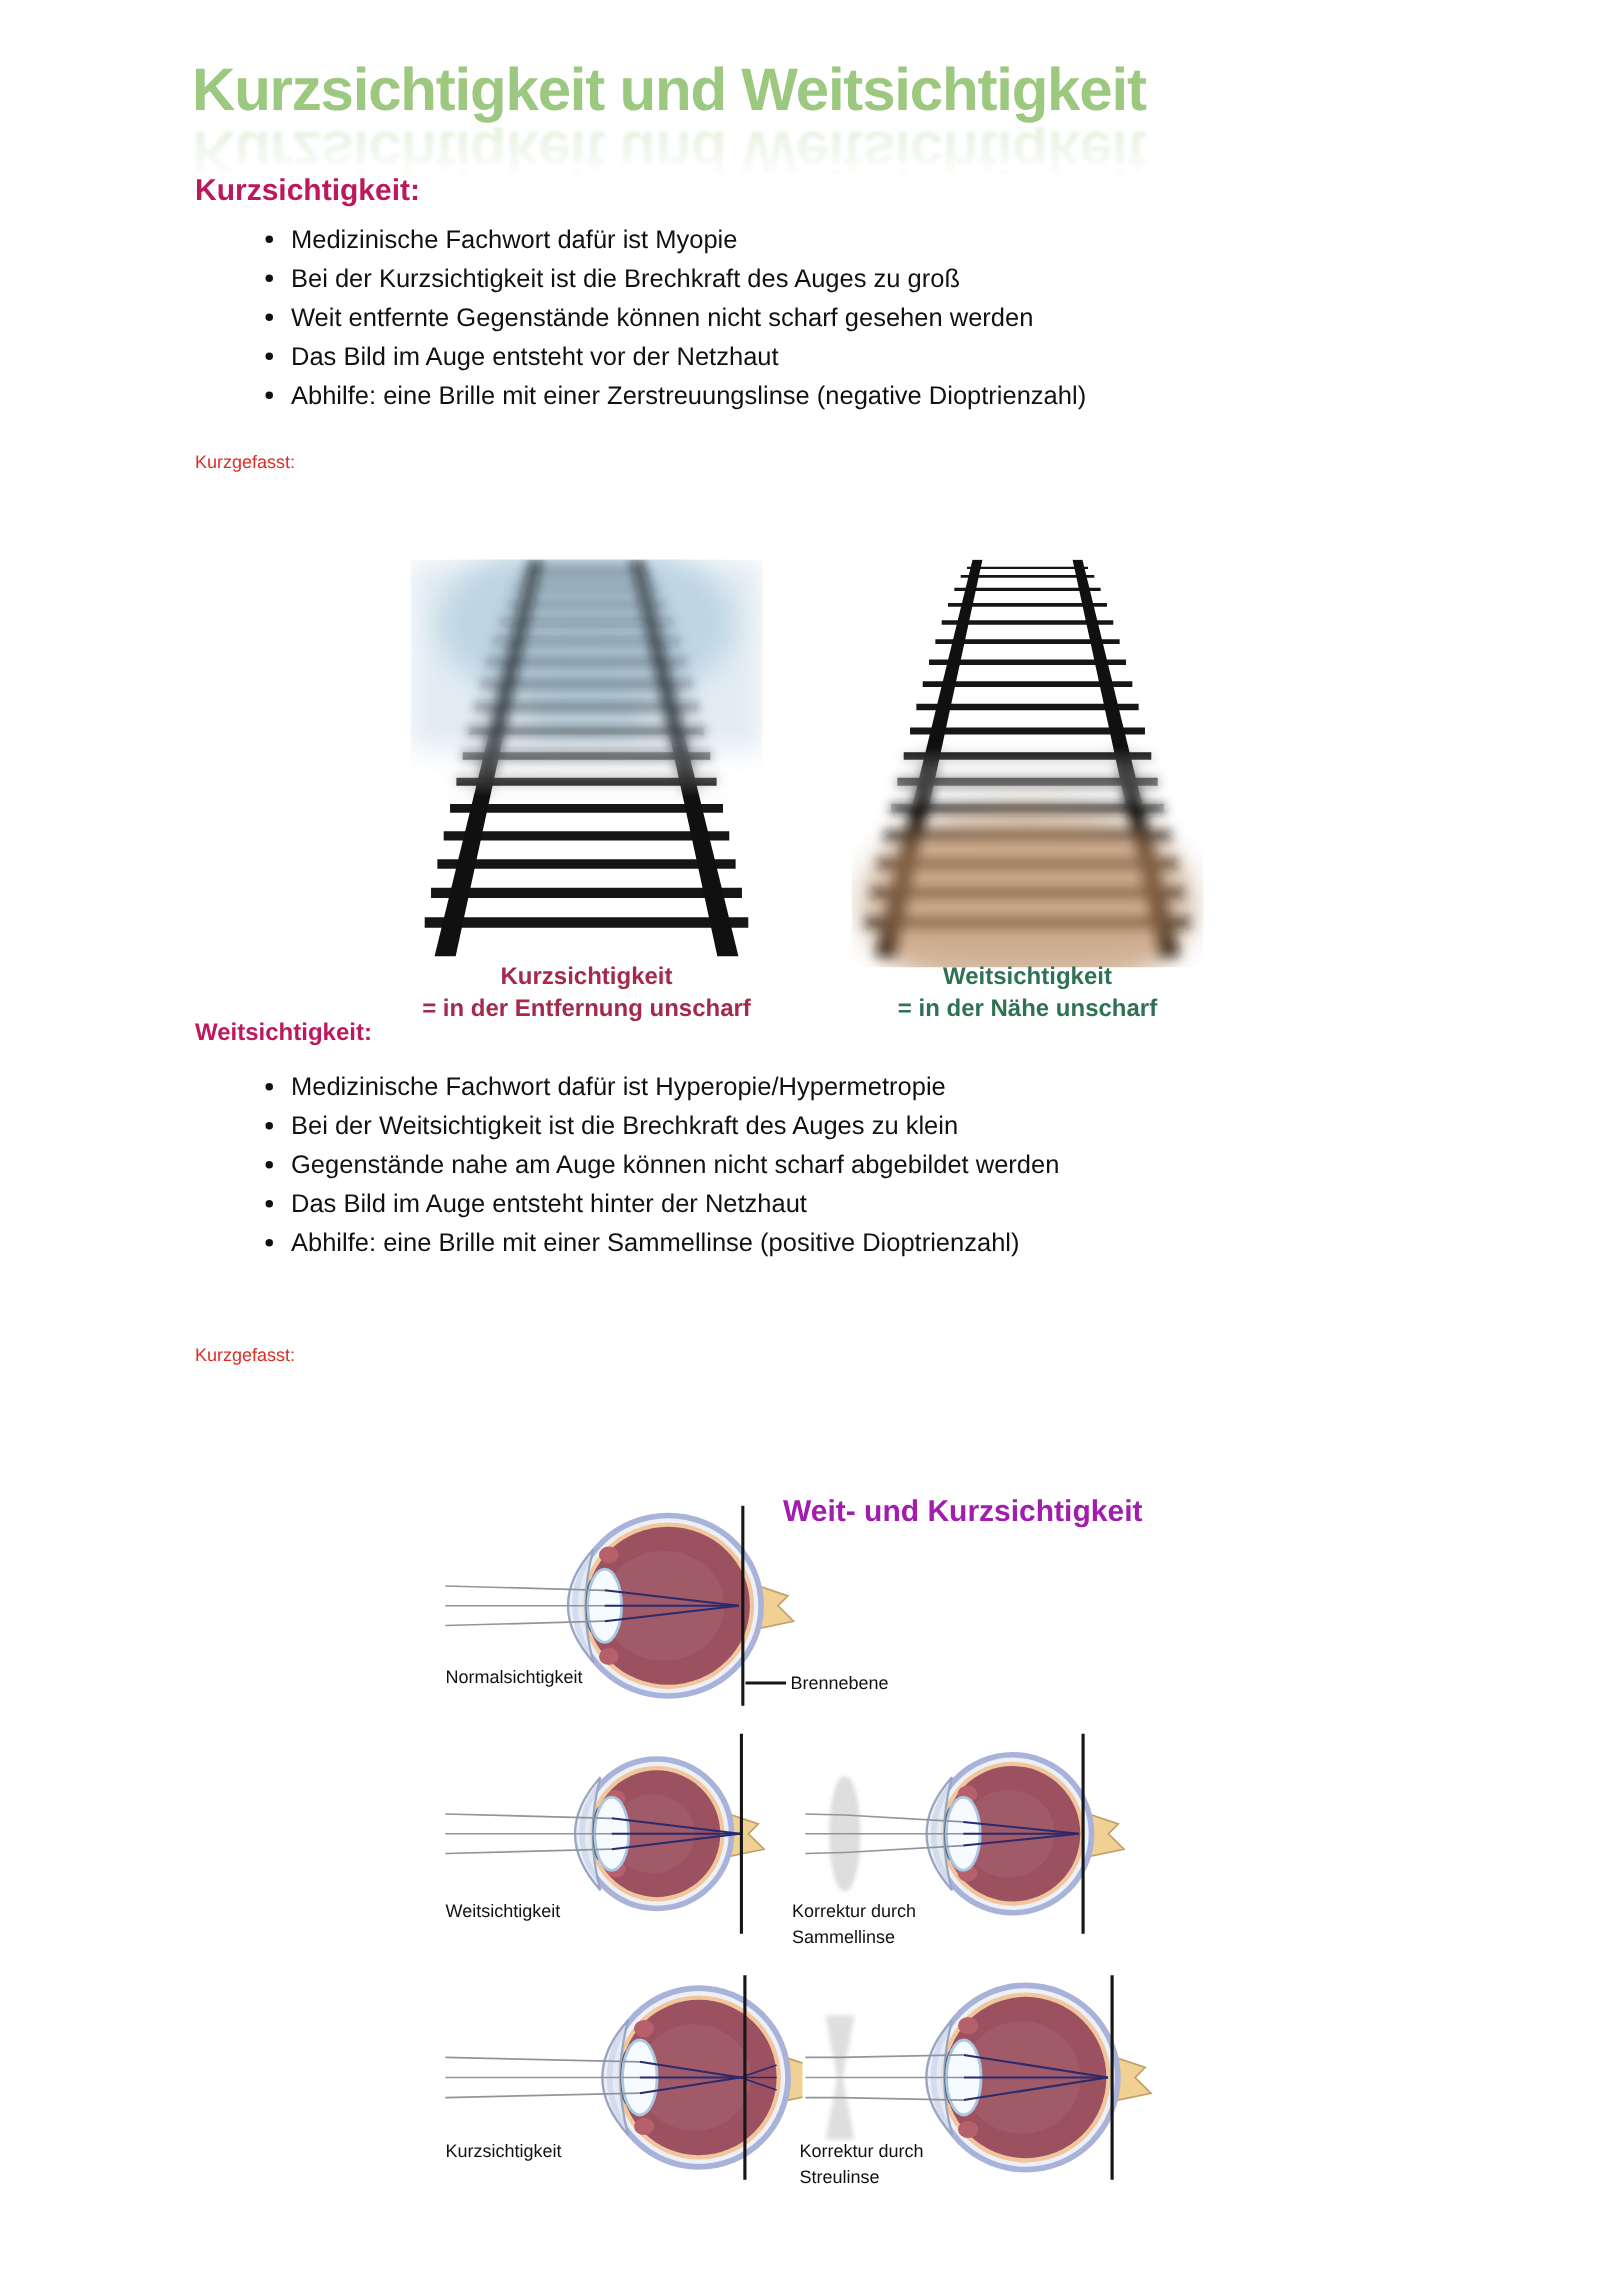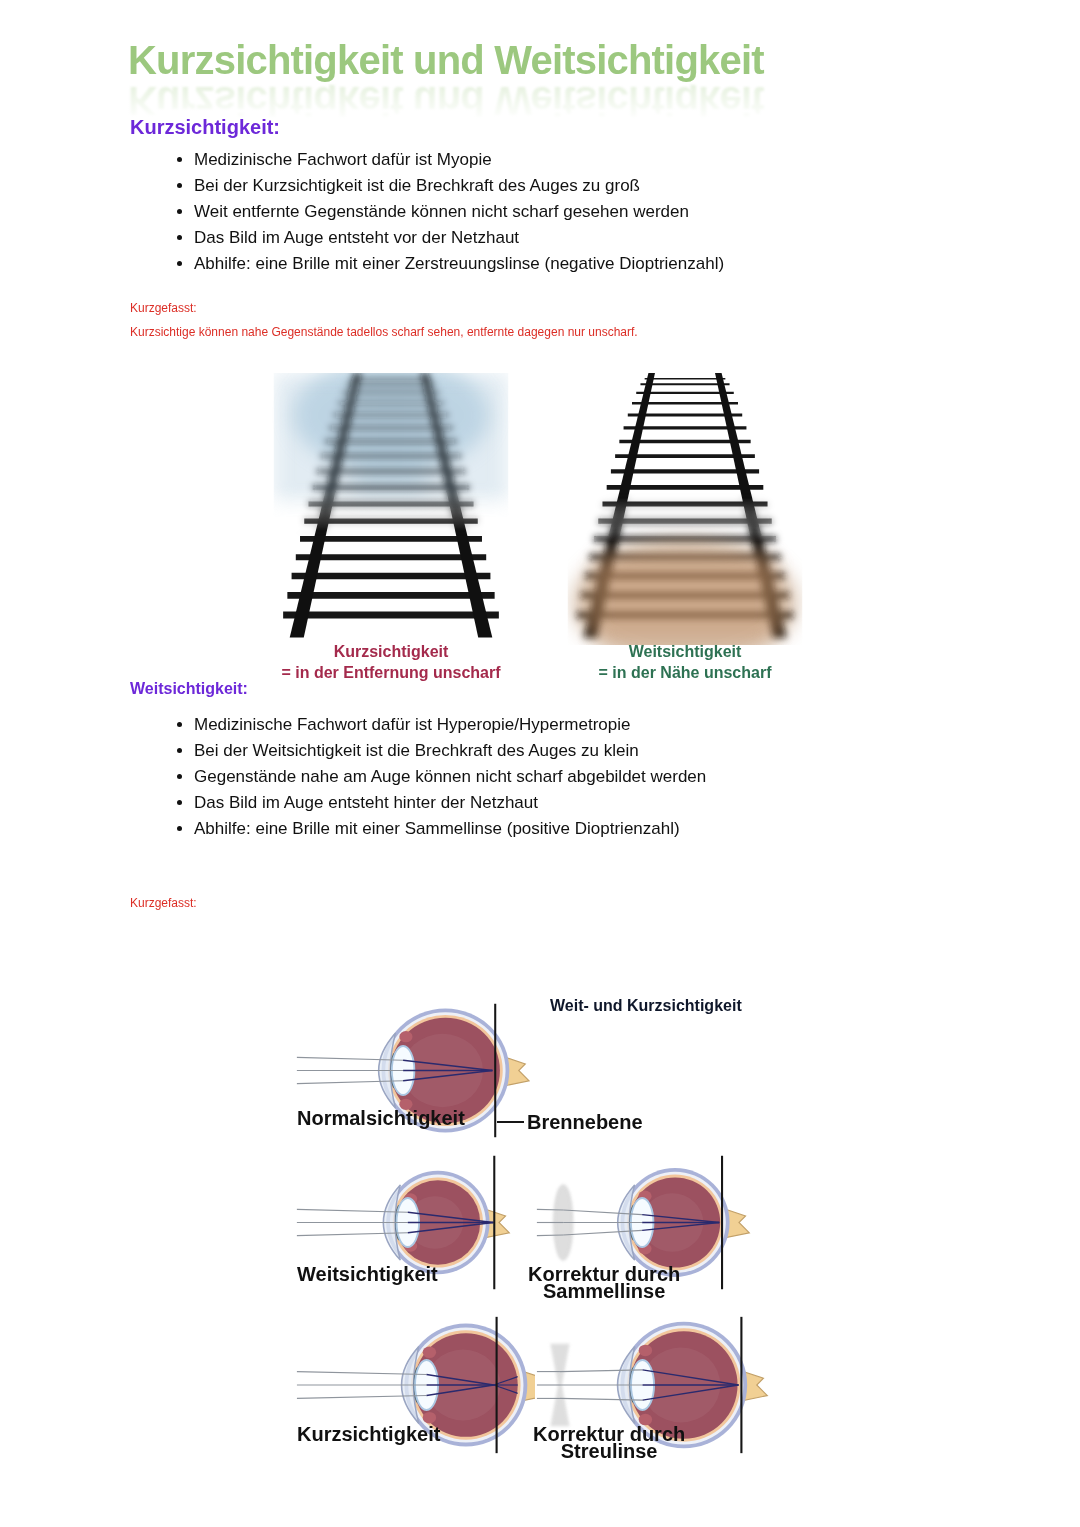--- a/index.html
+++ b/index.html
@@ -17,21 +17,21 @@
   
   .doc-title{position:absolute;left:128px;top:38px;font-size:40px;font-weight:700;
     letter-spacing:-0.8px;color:var(--title-green);white-space:nowrap;}
   .doc-title-reflection{position:absolute;left:128px;top:85px;font-size:40px;font-weight:700;
     letter-spacing:-0.8px;color:var(--title-green);white-space:nowrap;
     transform:scaleY(-1);opacity:.28;filter:blur(1.2px);height:38px;overflow:hidden;}
   .doc-title-fade{position:absolute;left:120px;top:85px;width:760px;height:42px;
     background:linear-gradient(rgba(255,255,255,.15),#ffffff 85%);}
 
   
-  .sec-heading{position:absolute;left:130px;font-weight:700;color:#6d28d9;}
+  .sec-heading{position:absolute;left:130px;font-weight:700;color:#be185d;}
   .sec-heading.h-myopia{top:116px;font-size:20px;}
   .sec-heading.h-hyperopia{top:680px;font-size:16px;}
   .bullet-list{position:absolute;left:130px;width:780px;list-style:disc;padding-left:64px;
     font-size:17px;line-height:26px;color:#111;}
   .bullet-list.l-myopia{top:147px;}
   .bullet-list.l-hyperopia{top:712px;}
   .summary{position:absolute;left:130px;font-size:12px;line-height:23.5px;color:var(--summary-red);}
   .summary.s-myopia{top:297px;width:860px;}
   .summary.s-hyperopia{top:892px;width:855px;}
 
@@ -40,29 +40,29 @@
   .track-graphic{position:absolute;top:0;width:276px;height:272px;}
   .track-graphic.g-left{left:0;}
   .track-graphic.g-right{left:294px;}
   .track-graphic svg{width:100%;height:100%;}
   .track-caption{position:absolute;top:268px;width:276px;text-align:center;
     font-size:16px;font-weight:700;line-height:21px;}
   .track-caption.c-left{left:0;color:var(--caption-crimson);}
   .track-caption.c-right{left:294px;color:var(--caption-green);}
 
   
-  .eye-title{position:absolute;left:522px;top:997px;font-size:16px;font-weight:700;color:#0f172a;margin-left:28px;}
+  .eye-title{position:absolute;left:522px;top:997px;font-size:20px;font-weight:700;color:#a21caf;}
   .eye-panel{position:absolute;}
   .eye-panel svg{width:100%;height:100%;}
   .p-normal{left:295px;top:1000px;width:235px;height:141px;}
   .p-far{left:295px;top:1150px;width:235px;height:145px;}
   .p-convex{left:535px;top:1150px;width:235px;height:145px;}
   .p-near{left:295px;top:1310px;width:240px;height:150px;}
   .p-concave{left:535px;top:1310px;width:240px;height:150px;}
-  .eye-label{position:absolute;font-size:20px;font-weight:700;line-height:17px;color:#111;text-align:center;}
+  .eye-label{position:absolute;font-size:12px;font-weight:400;line-height:17px;color:#111;}
   .lab-normal{left:297px;top:1110px;}
   .lab-brenn{left:527px;top:1114px;}
   .lab-far{left:297px;top:1266px;}
   .lab-convex{left:528px;top:1266px;}
   .lab-near{left:297px;top:1426px;}
   .lab-concave{left:533px;top:1426px;}
   .brenn-connector{position:absolute;left:497px;top:1121px;width:27px;height:2px;background:#161616;}
 </style>
 </head>
 <body>
@@ -76,21 +76,20 @@
   <div class="sec-heading h-myopia">Kurzsichtigkeit:</div>
   <ul class="bullet-list l-myopia">
     <li>Medizinische Fachwort dafür ist Myopie</li>
     <li>Bei der Kurzsichtigkeit ist die Brechkraft des Auges zu groß</li>
     <li>Weit entfernte Gegenstände können nicht scharf gesehen werden</li>
     <li>Das Bild im Auge entsteht vor der Netzhaut</li>
     <li>Abhilfe: eine Brille mit einer Zerstreuungslinse (negative Dioptrienzahl)</li>
   </ul>
   <div class="summary s-myopia">
     <div>Kurzgefasst:</div>
-    <div>Kurzsichtige können nahe Gegenstände tadellos scharf sehen, entfernte dagegen nur unscharf.</div>
   </div>
 
   <div class="tracks-figure">
     <div class="track-graphic g-left" id="fig-track-left"><svg viewBox="0 0 250 290" preserveAspectRatio="xMidYMid meet">
           <defs>
             <filter id="tlb" x="-20%" y="-20%" width="140%" height="140%">
               <feGaussianBlur stdDeviation="4"></feGaussianBlur>
             </filter>
             <filter id="tlh" x="-60%" y="-60%" width="220%" height="220%">
               <feGaussianBlur stdDeviation="10"></feGaussianBlur>

